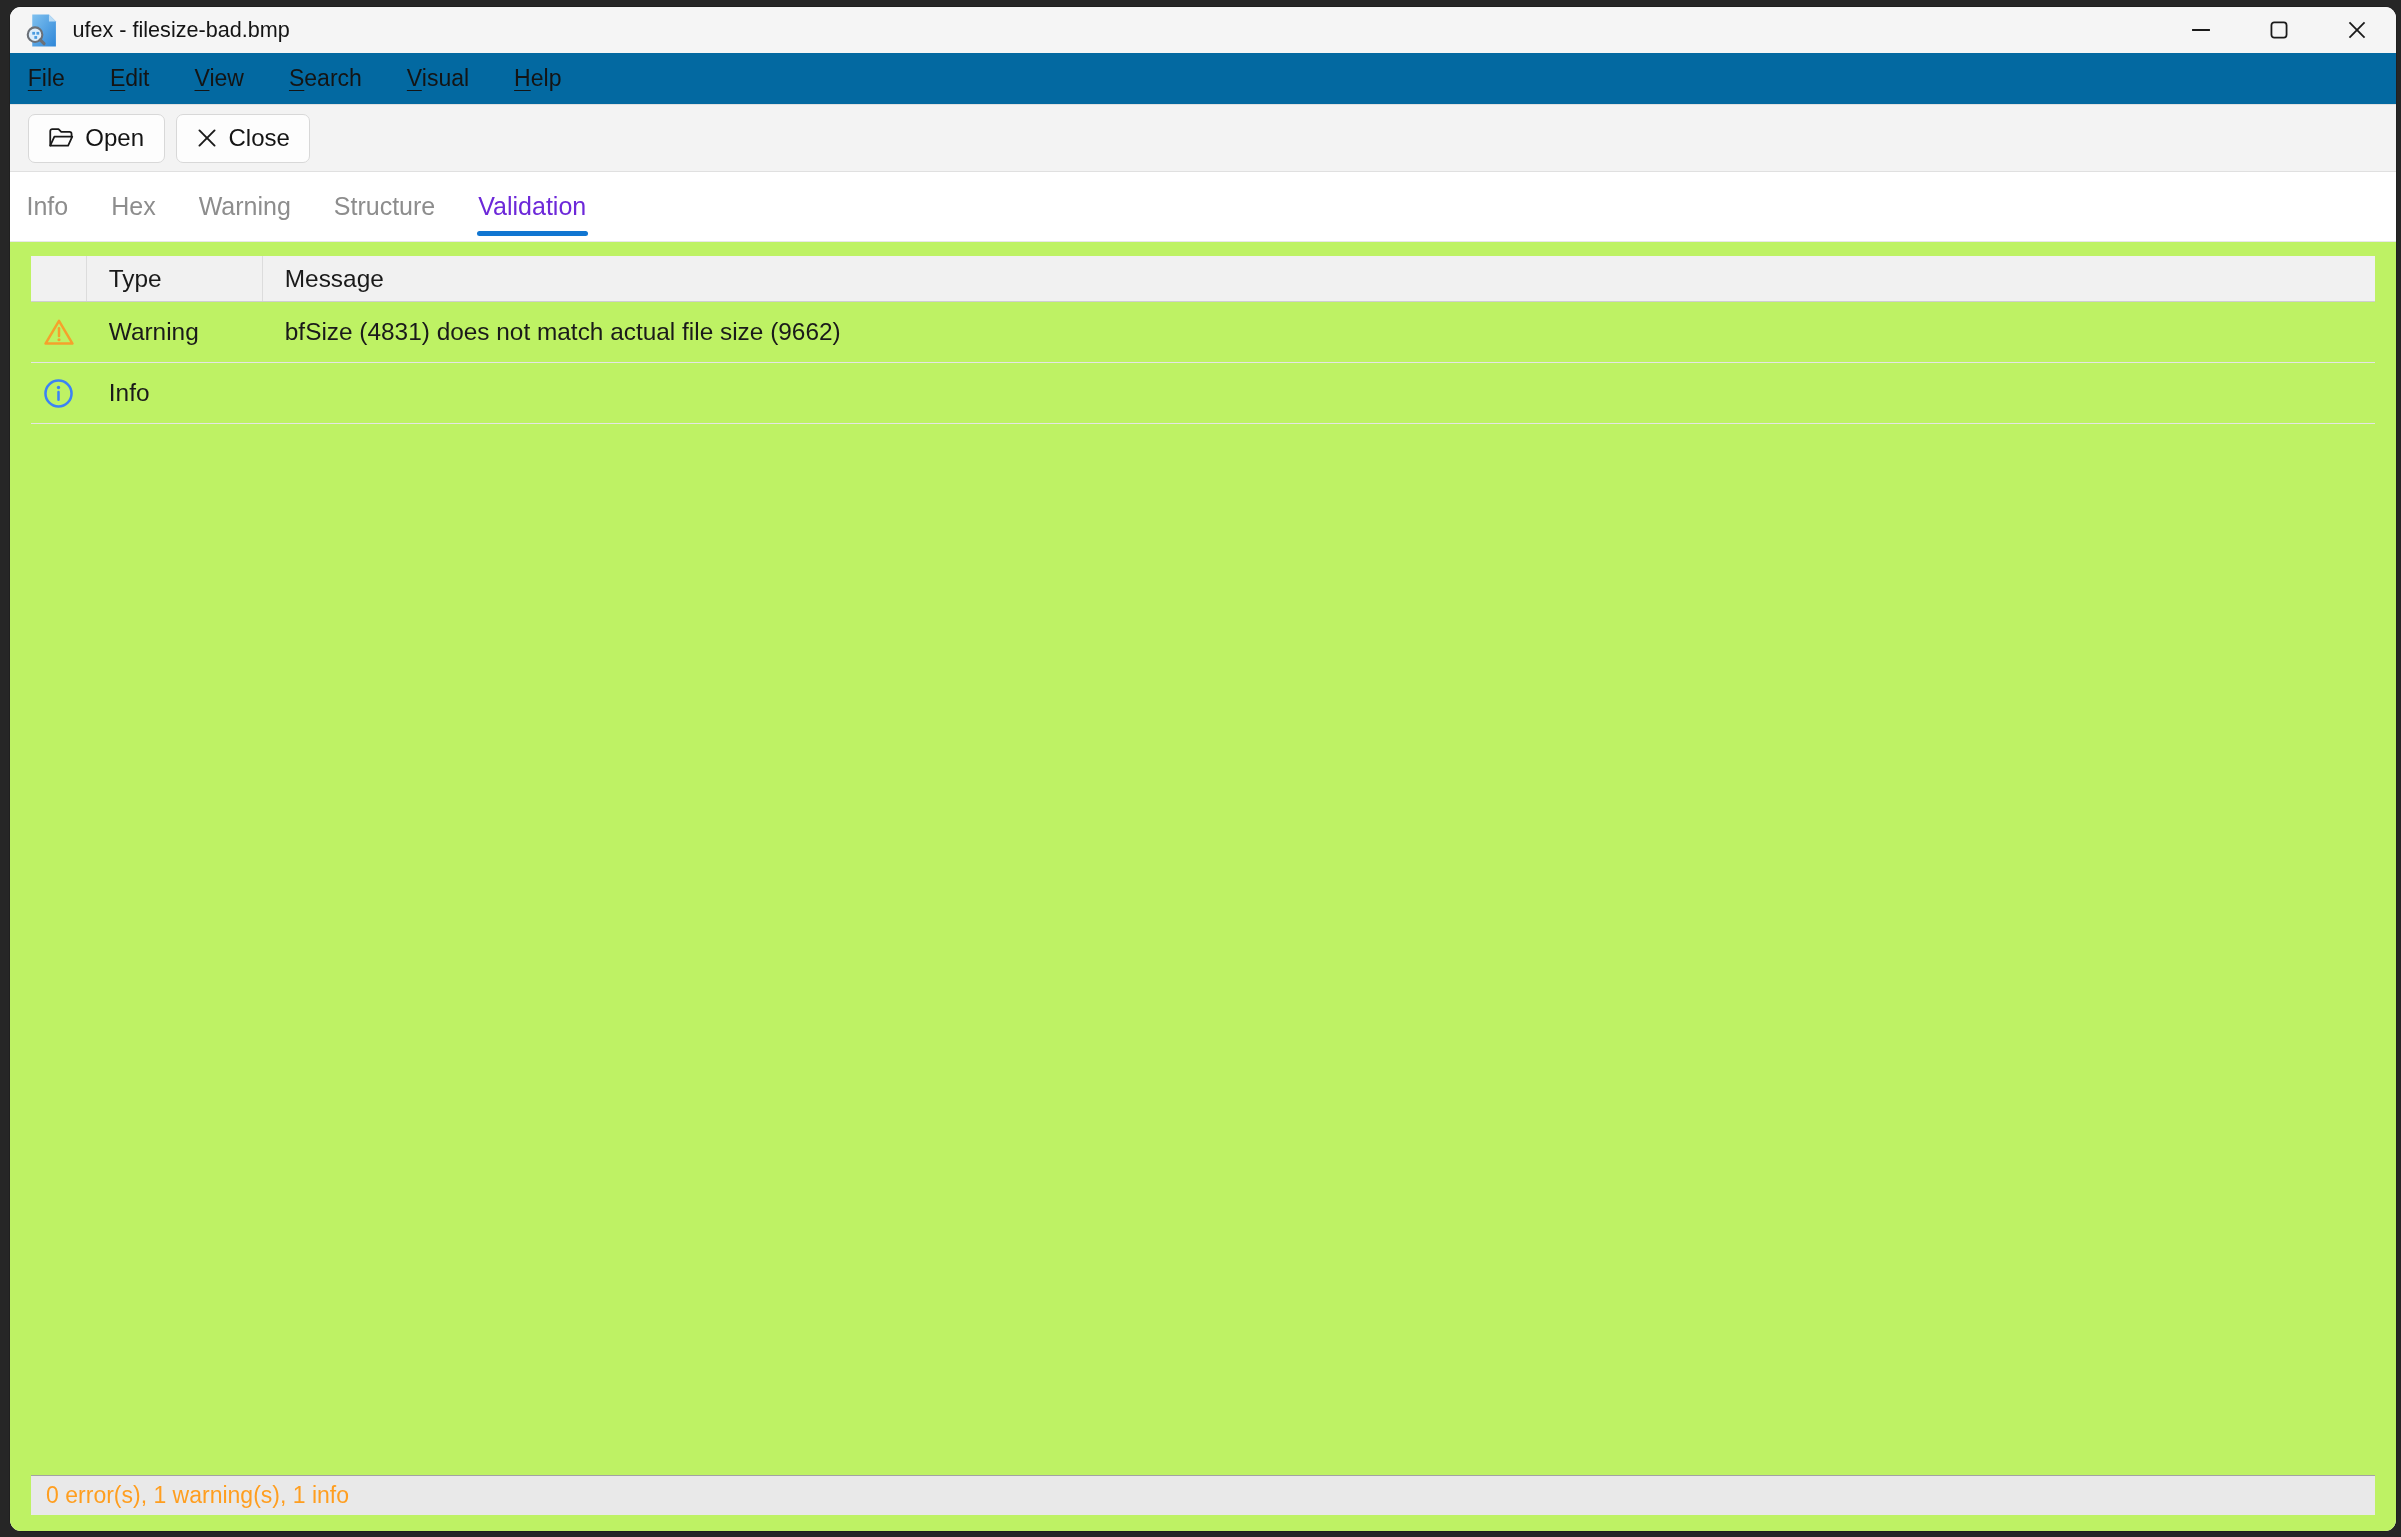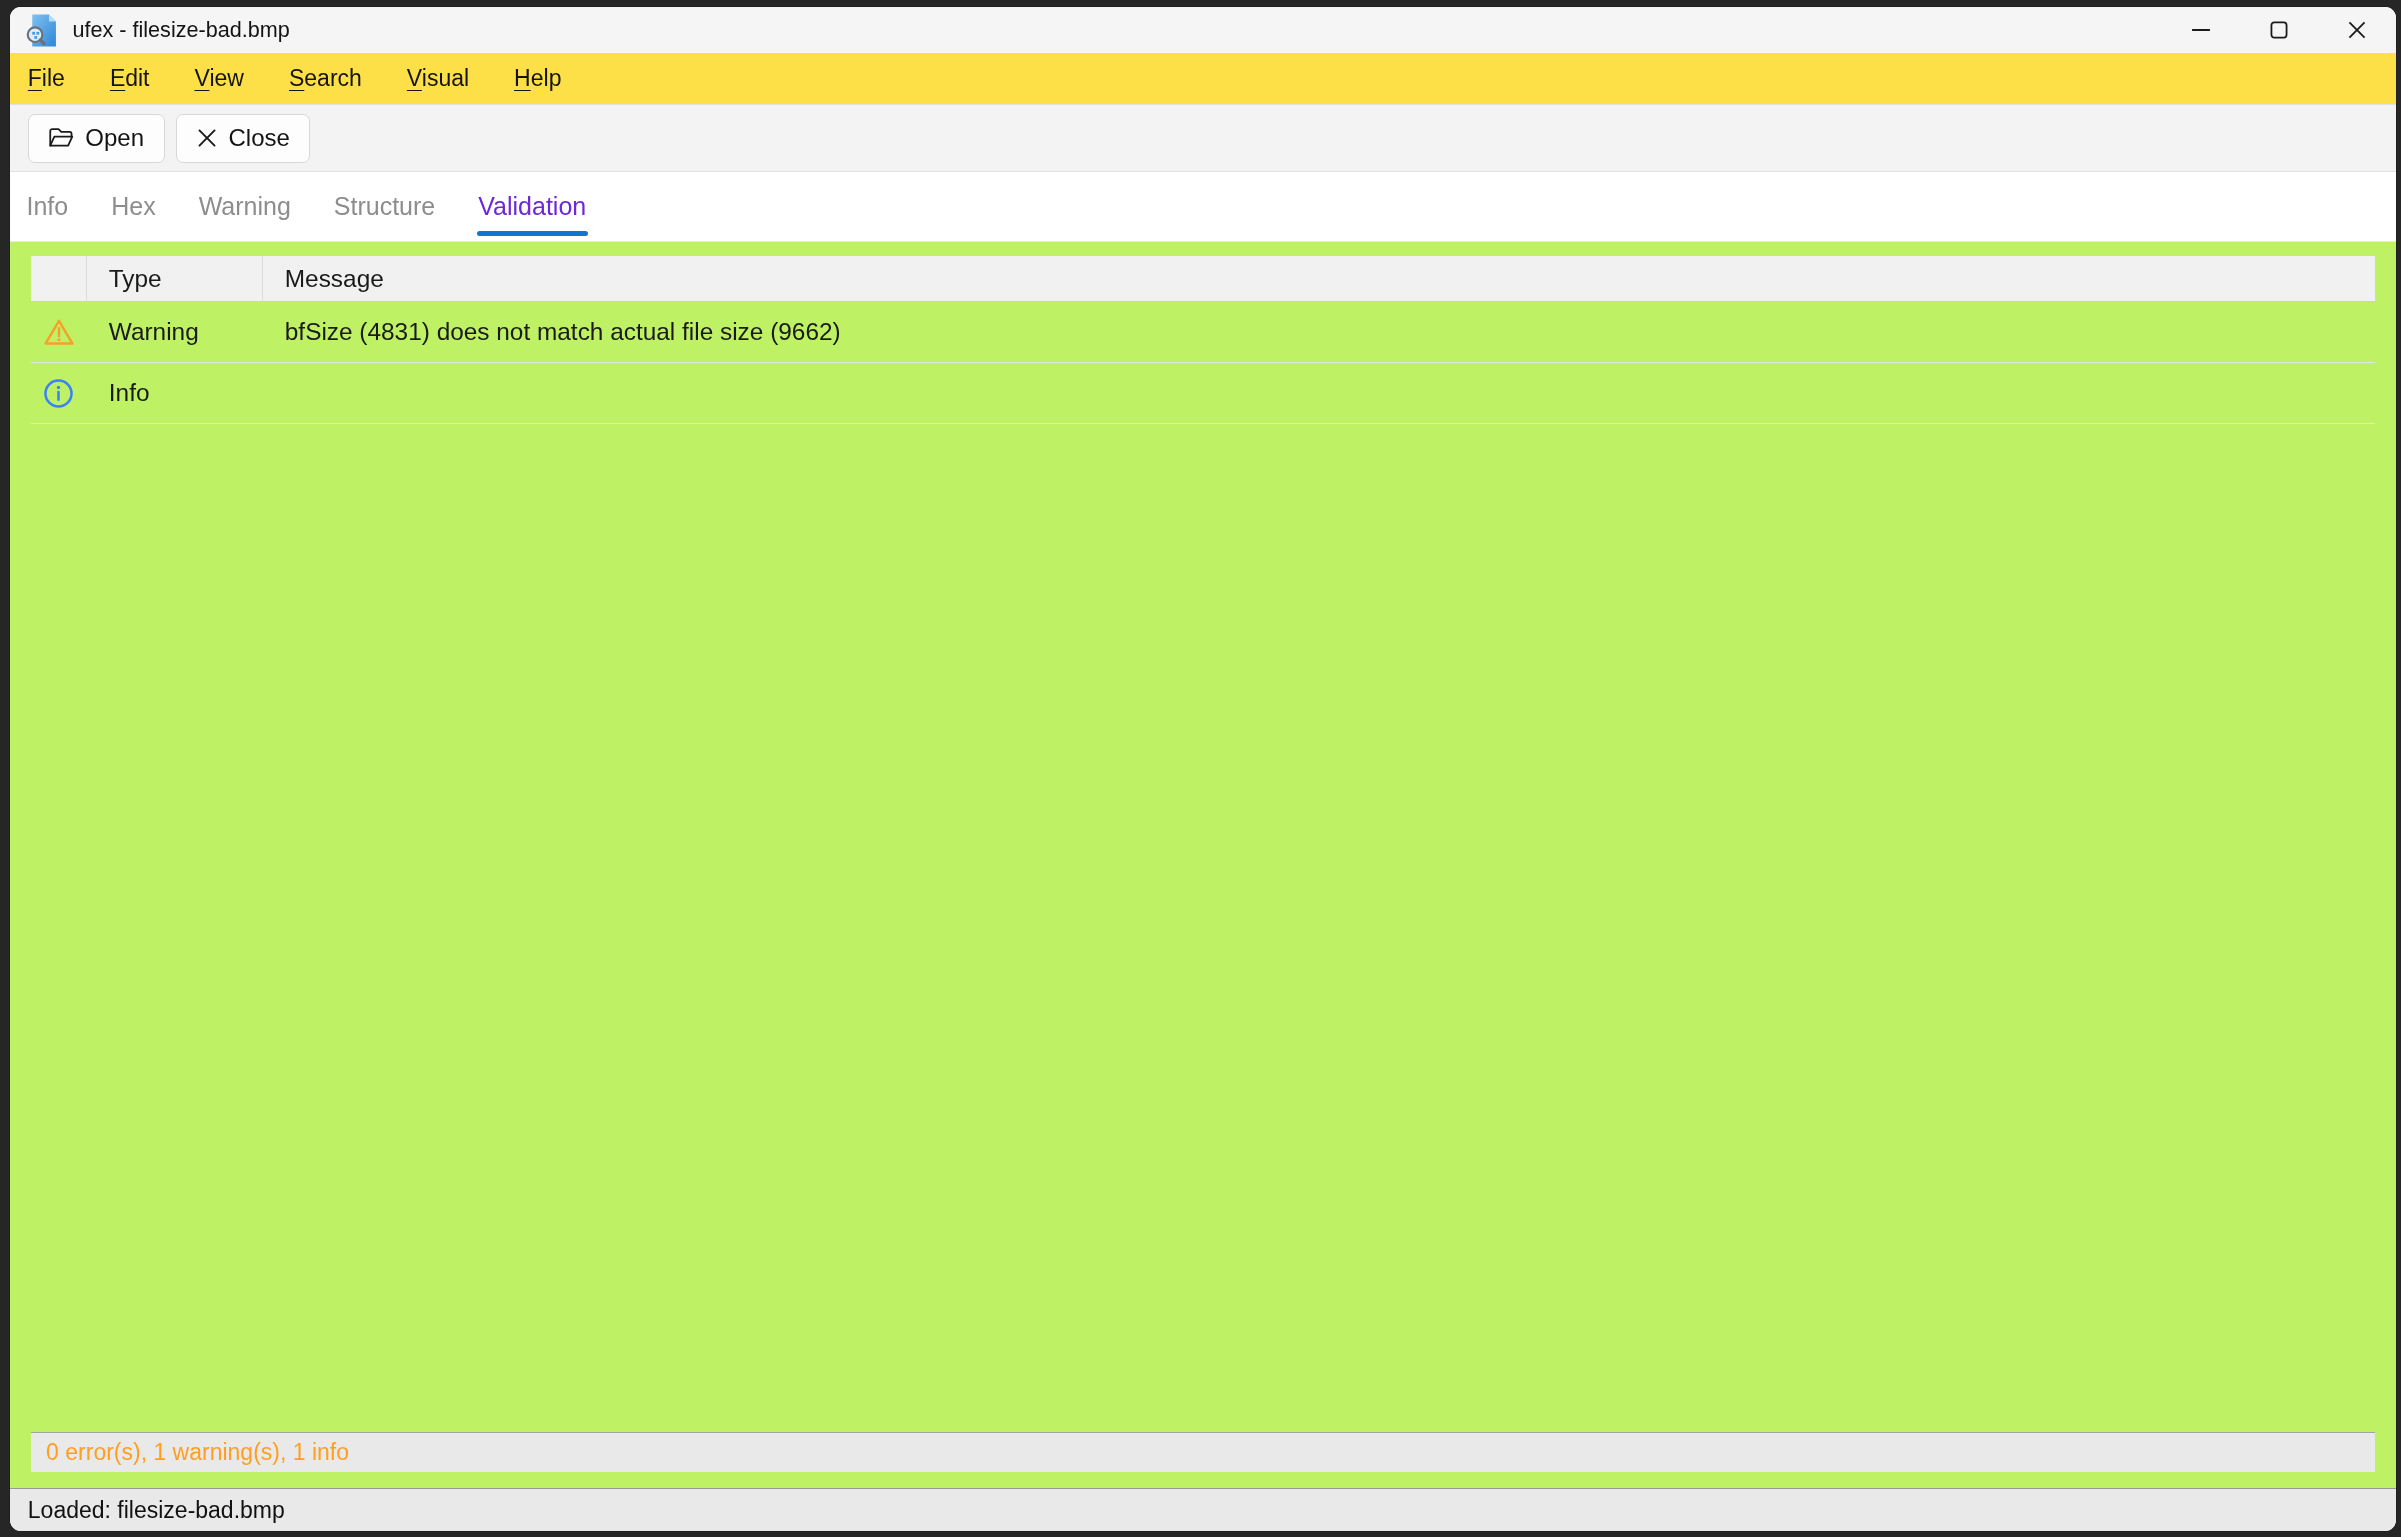--- a/index.html
+++ b/index.html
@@ -36,21 +36,21 @@
   .controls { margin-left: auto; display: flex; height: 100%; }
   .ctrl {
     width: 78px; height: 100%;
     display: flex; align-items: center; justify-content: center;
     cursor: default;
   }
   .ctrl svg { display: block; }
   
   .menubar {
     height: 52px;
-    background: #fde047;
+    background: #0369a1;
     display: flex;
     align-items: center;
     gap: 45px;
     padding-left: 18px;
     border-bottom: 1.4px solid #e0e0e0;
     flex: 0 0 auto;
   }
   .menu-item {
     font-size: 23px;
     color: #141414;
@@ -281,16 +281,15 @@
         </div>
         <div class="td col-type">Info</div>
       </div>
     </div>
 
     <div class="spacer"></div>
 
     <div class="summary-bar">0 error(s), 1 warning(s), 1 info</div>
   </div>
 
-  <div class="statusbar">Loaded: filesize-bad.bmp</div>
 
 </div>
 
 
 </body></html>

